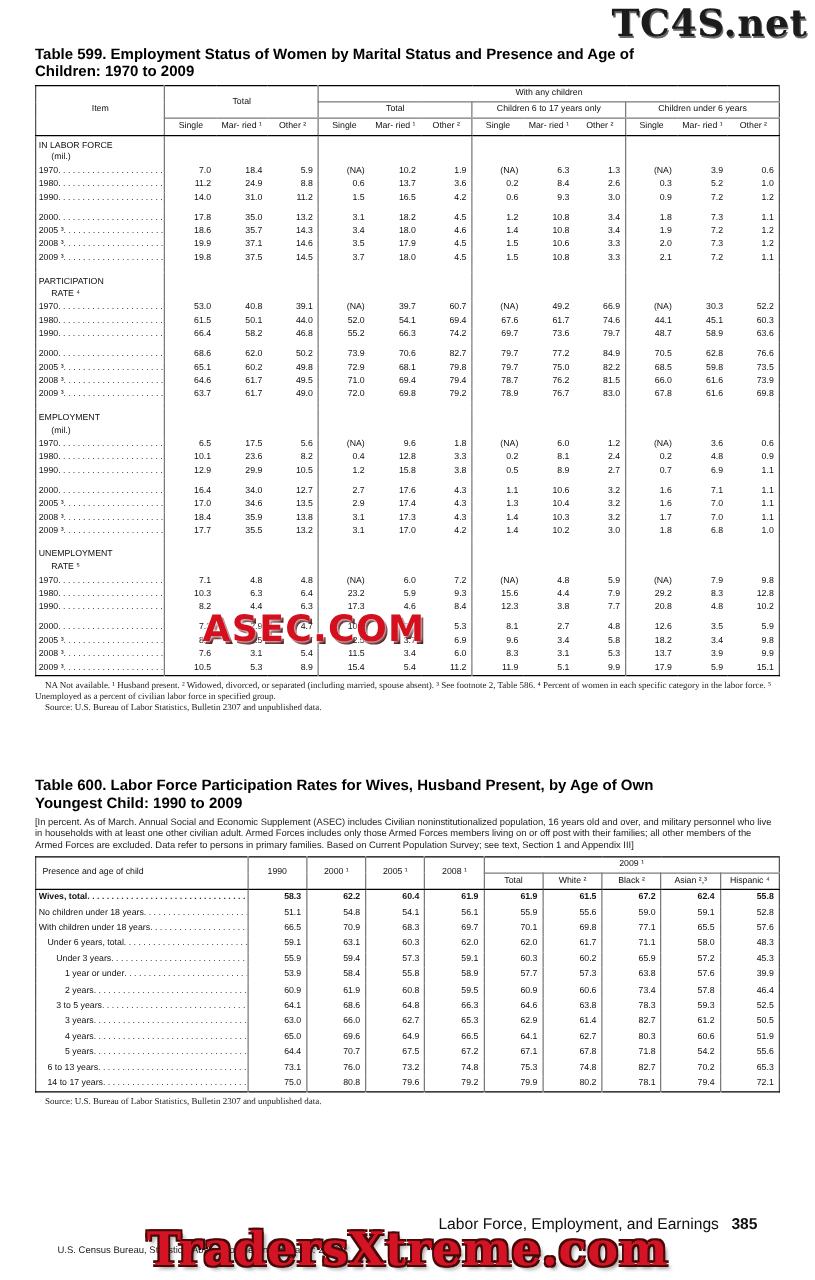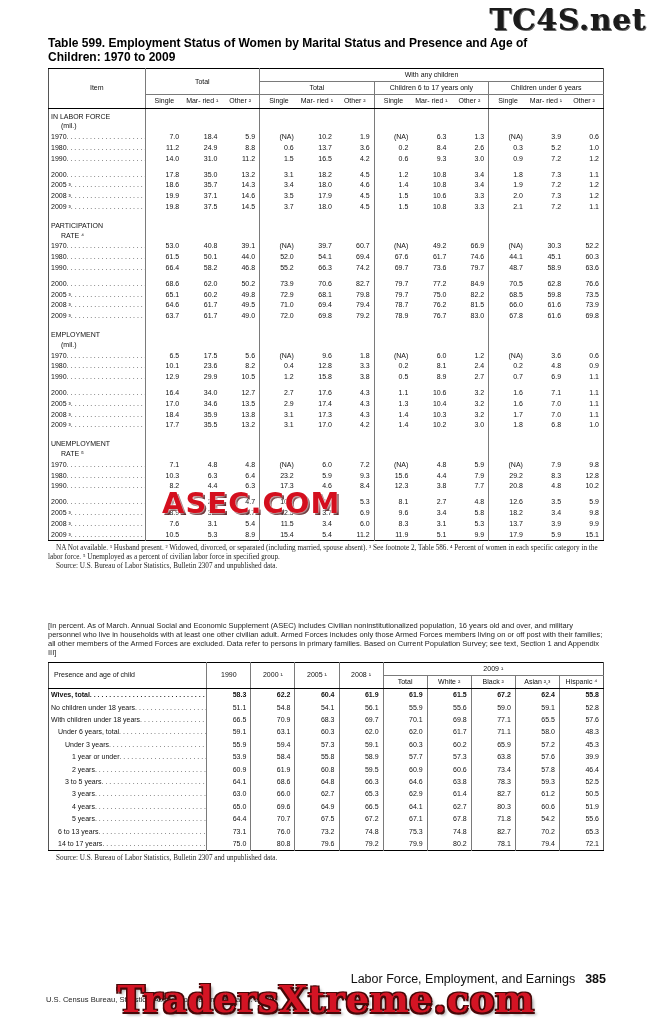--- a/index.html
+++ b/index.html
@@ -1,18 +1,18 @@
 <!DOCTYPE html>
 <html><head>
 <meta charset="utf-8">
 <style>
   html,body{margin:0;padding:0}
   body{width:652px;height:1024px;position:relative;background:#fff;overflow:hidden;
        font-family:"Liberation Sans",sans-serif;color:#141414;}
-  .page{position:absolute;left:0;top:0;width:652px;padding:36px 48px 0;box-sizing:border-box;}
+  .page{position:absolute;left:0;top:0;width:652px;padding:36px 28px 0;box-sizing:border-box;}
   h1.tbltitle{font-size:12px;line-height:14px;font-weight:bold;margin:0 0 4px;color:#000;max-width:516px;}
   .headnote{font-size:7.5px;line-height:9px;margin:0 0 5px;color:#1d1d1d;}
   table{border-collapse:collapse;table-layout:fixed;width:100%;}
   .dtable{border:1px solid #555;border-top:1.5px solid #000;border-bottom:1.2px solid #000;}
   th{font-weight:normal;font-size:7px;line-height:8.2px;text-align:center;vertical-align:middle;
      padding:2px 2px;color:#101010;}
   .midline{border-bottom:1px solid #7a7a7a;}
   thead tr:last-child th, th.item-h, th.stub, th.yr{border-bottom:1px solid #000;}
   th.stub{text-align:left;padding-left:5px;}
   td{font-size:7px;color:#101010;vertical-align:bottom;}
@@ -834,20 +834,21 @@
         </tr>
       </tbody>
     </table>
 
   <div class="notes">
     <p class="note">NA Not available. ¹ Husband present. ² Widowed, divorced, or separated (including married, spouse absent). ³ See footnote 2, Table 586. ⁴ Percent of women in each specific category in the labor force. ⁵ Unemployed as a percent of civilian labor force in specified group.</p>
     <p class="note">Source: U.S. Bureau of Labor Statistics, Bulletin 2307 and unpublished data.</p>
   </div>
 
   <div class="t600wrap">
+    <h1 class="tbltitle">Table 600. Labor Force Participation Rates for Wives, Husband Present, by Age of Own Youngest Child: 1990 to 2009</h1>
     <p class="headnote">[In percent. As of March. Annual Social and Economic Supplement (ASEC) includes Civilian noninstitutionalized population, 16 years old and over, and military personnel who live in households with at least one other civilian adult. Armed Forces includes only those Armed Forces members living on or off post with their families; all other members of the Armed Forces are excluded. Data refer to persons in primary families. Based on Current Population Survey; see text, Section 1 and Appendix III]</p>
 
     <table class="dtable t600">
       <colgroup>
         <col style="width:158px">
         <col style="width:44px">
           <col style="width:44px">
           <col style="width:44px">
           <col style="width:44px">
         <col style="width:44px">

